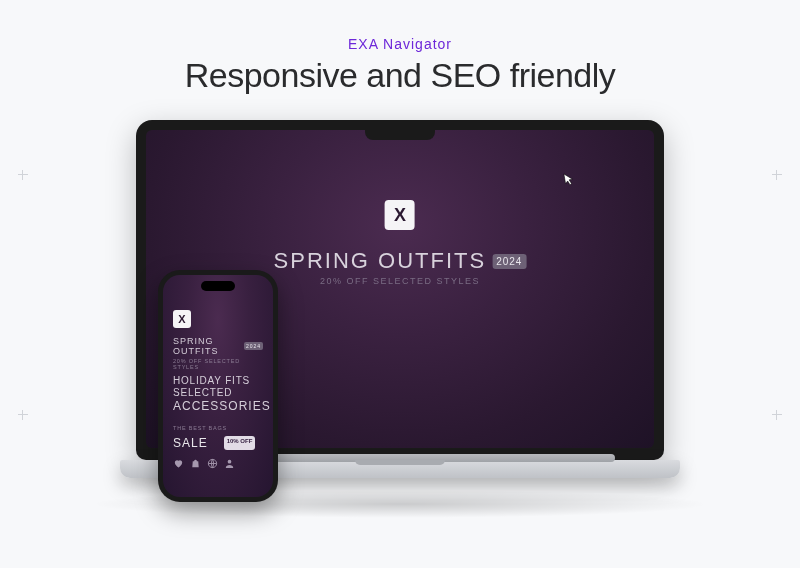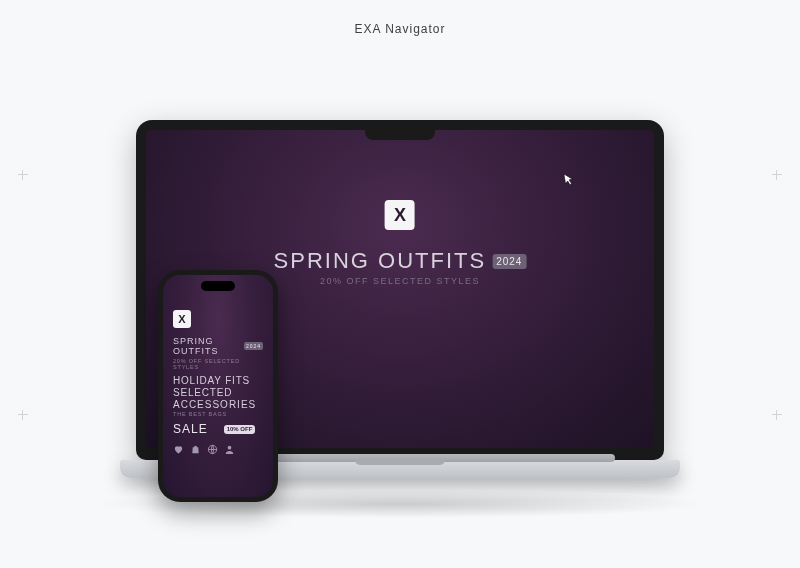--- a/index.html
+++ b/index.html
@@ -29,25 +29,26 @@
 }
 .cross::before { left: 4px; top: 0; width: 1px; height: 10px; }
 .cross::after  { top: 4px; left: 0; height: 1px; width: 10px; }
 
 .header {
   position: relative;
   text-align: center;
   padding-top: 22px;
 }
 .eyebrow {
-  font-size: 12px;
+  font-size: 14px;
   letter-spacing: 1px;
-  color: #404040;
+  color: #6d28d9;
   font-weight: 500;
   margin-bottom: 4px;
+  margin-top: 14px;
 }
 .headline {
   font-size: 34px;
   font-weight: 500;
   color: #2a2b2d;
   letter-spacing: -0.5px;
 }
 
 .stage {
   position: absolute;
@@ -224,31 +225,30 @@
   letter-spacing: 1px;
   color: #d5ced9;
   font-weight: 400;
   display: flex;
   align-items: center;
   gap: 3px;
   margin-bottom: 2px;
 }
 .p-line.small { font-size: 5.5px; color: #8a7b93; letter-spacing: 0.8px; margin-bottom: 5px; }
 .p-line.big { font-size: 10px; letter-spacing: 0.8px; font-weight: 400; margin-bottom: 1px; }
-.p-line.acc { font-size: 10px; letter-spacing: 1px; margin-bottom: 1px; }
+.p-line.acc { font-size: 12px; letter-spacing: 1px; margin-bottom: 12px; }
 .p-badge {
   font-size: 5px;
   background: #6d6176;
   color: #e9e6ec;
   padding: 1px 2px;
   border-radius: 2px;
 }
 .p-sale-row {
   display: flex;
-  align-items: center;
   gap: 16px;
   margin-top: 2px;
   margin-bottom: 8px;
 }
 .p-sale {
   font-size: 12px;
   letter-spacing: 1px;
   color: #e8e6ea;
 }
 .p-sale-badge {
@@ -281,20 +281,21 @@
 
 <div class="bg-crosses">
   <div class="cross" style="left:18px;top:170px"></div>
   <div class="cross" style="left:18px;top:410px"></div>
   <div class="cross" style="left:772px;top:170px"></div>
   <div class="cross" style="left:772px;top:410px"></div>
 </div>
 
 <div class="header">
   <div class="eyebrow">EXA Navigator</div>
+  <div class="headline">Responsive and SEO friendly</div>
 </div>
 
 <div class="stage">
 
   <div class="floor-shadow"></div>
 
   <div class="laptop">
     <div class="laptop-screen-frame">
       <div class="laptop-screen">
         <div class="laptop-notch"></div>

